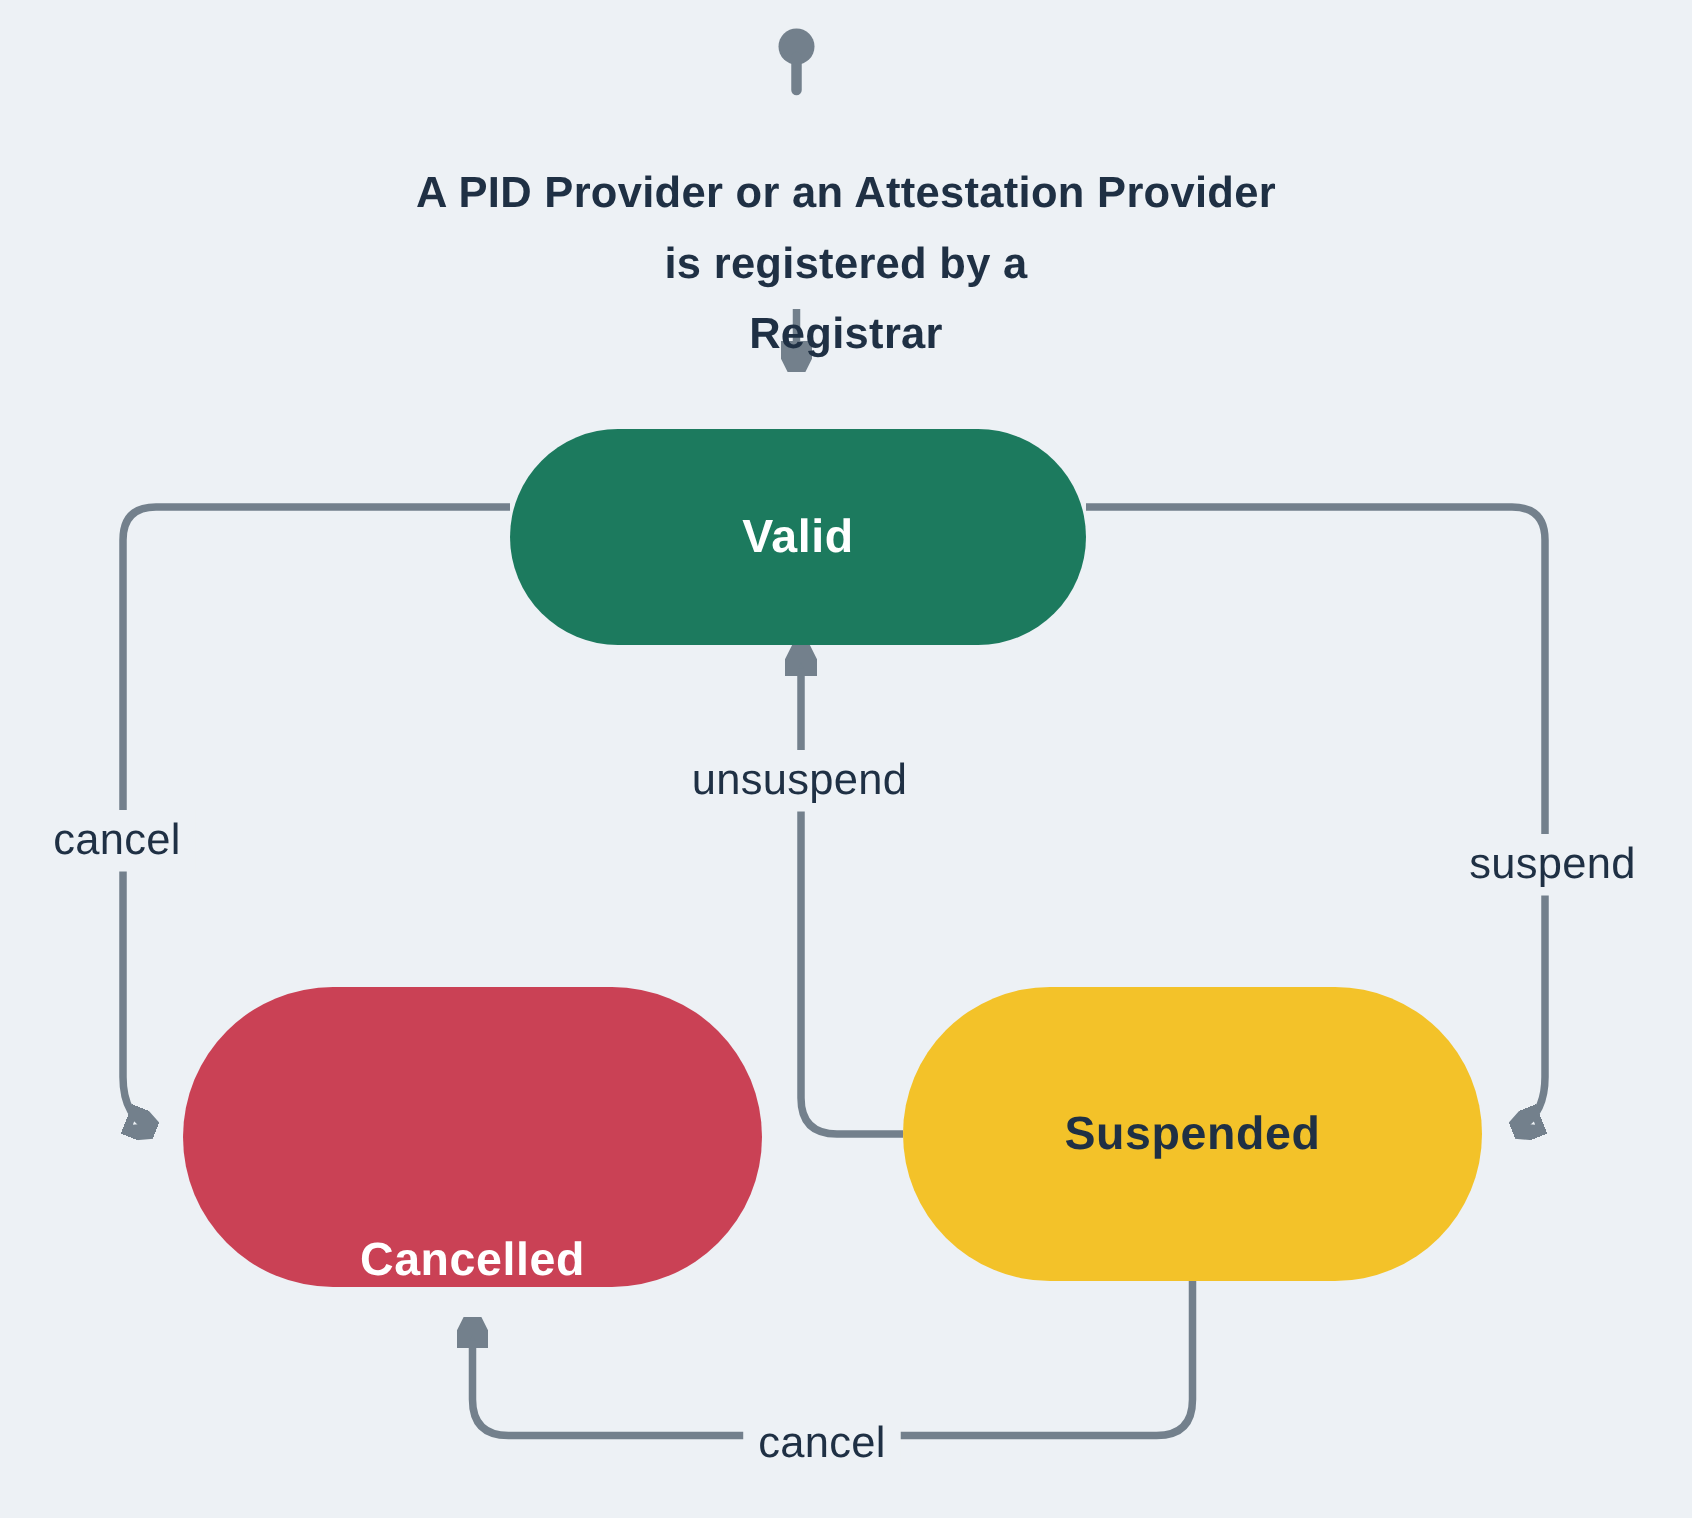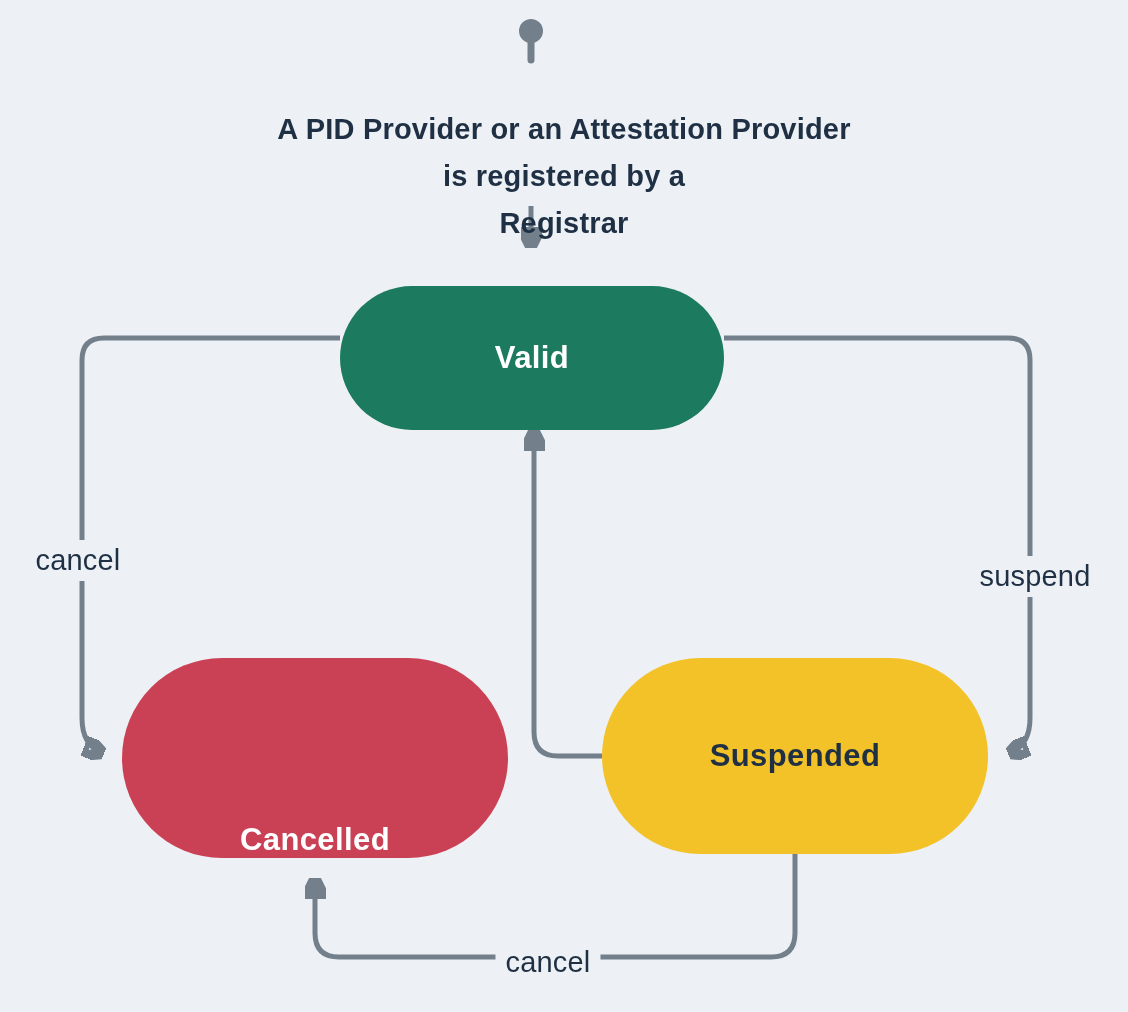--- a/index.html
+++ b/index.html
@@ -98,20 +98,21 @@
   </svg>
 
   <div class="desc">
     <div>A PID Provider or an Attestation Provider</div>
     <div>is registered by a</div>
     <div>Registrar</div>
   </div>
 
   <div class="edge-label edge-label-cancel-left">cancel</div>
   <div class="edge-label edge-label-suspend">suspend</div>
+  <div class="edge-label edge-label-unsuspend">unsuspend</div>
   <div class="edge-label edge-label-cancel-bottom">cancel</div>
 
   <div class="pill pill-valid">
     <span>Valid</span>
   </div>
   <div class="pill pill-cancelled">
     <span>Cancelled</span>
   </div>
   <div class="pill pill-suspended">
     <span>Suspended</span>

